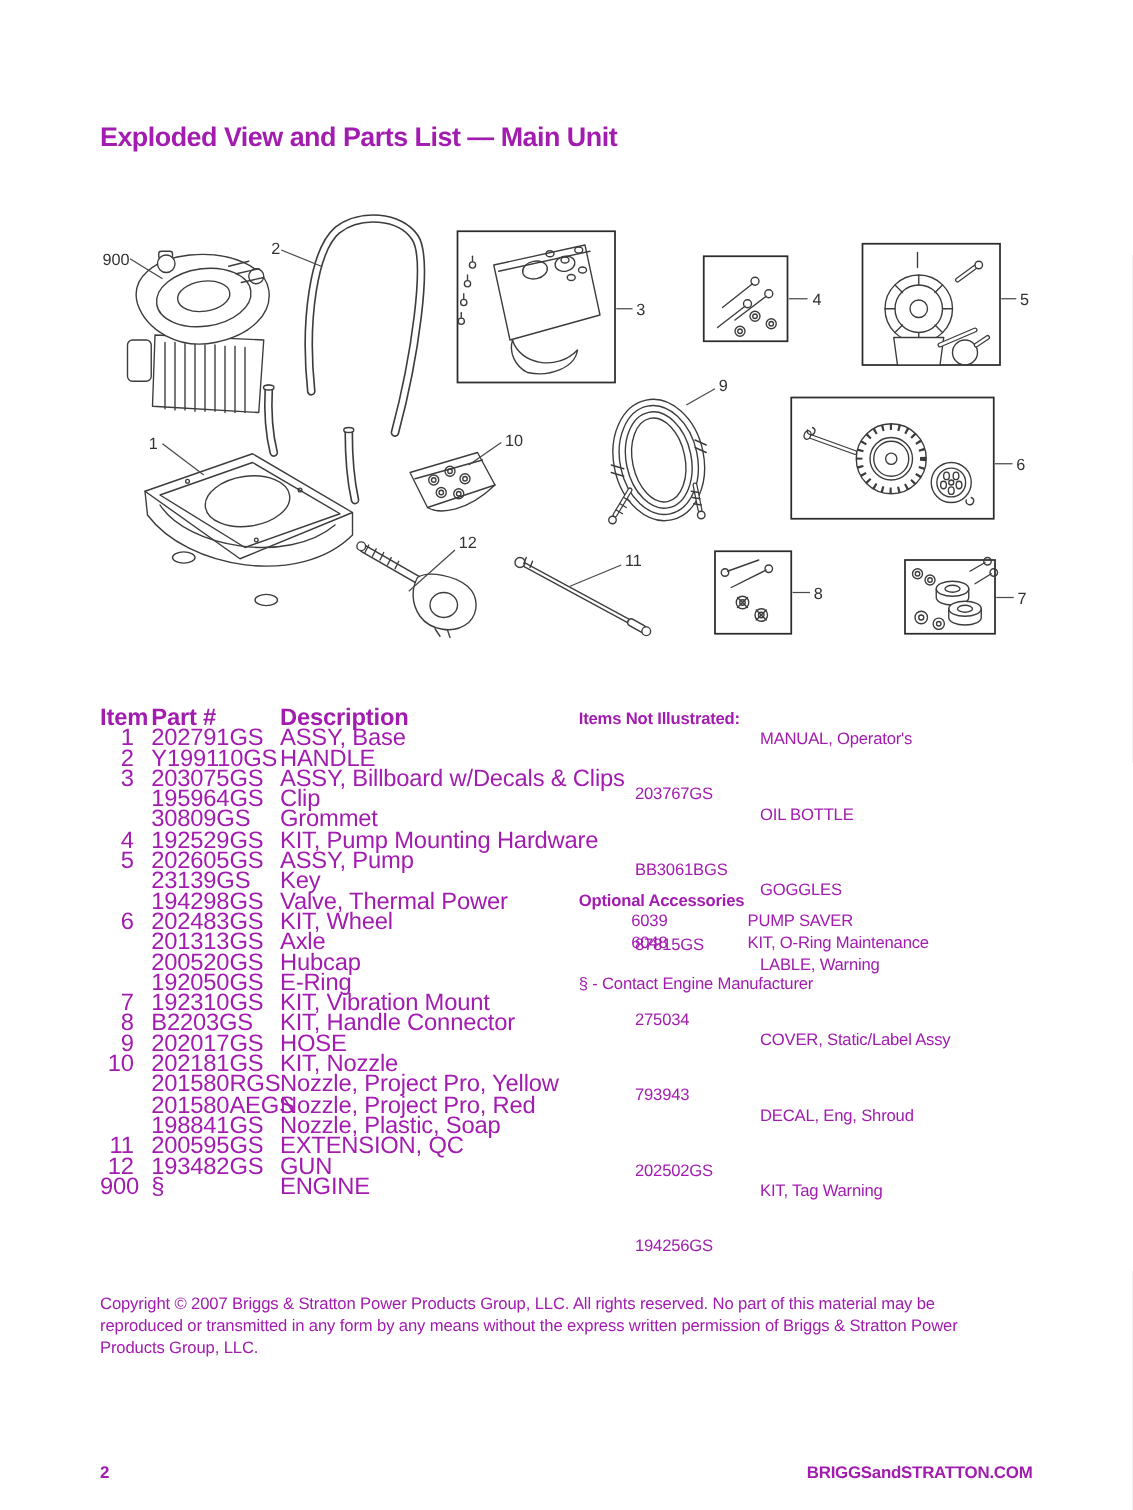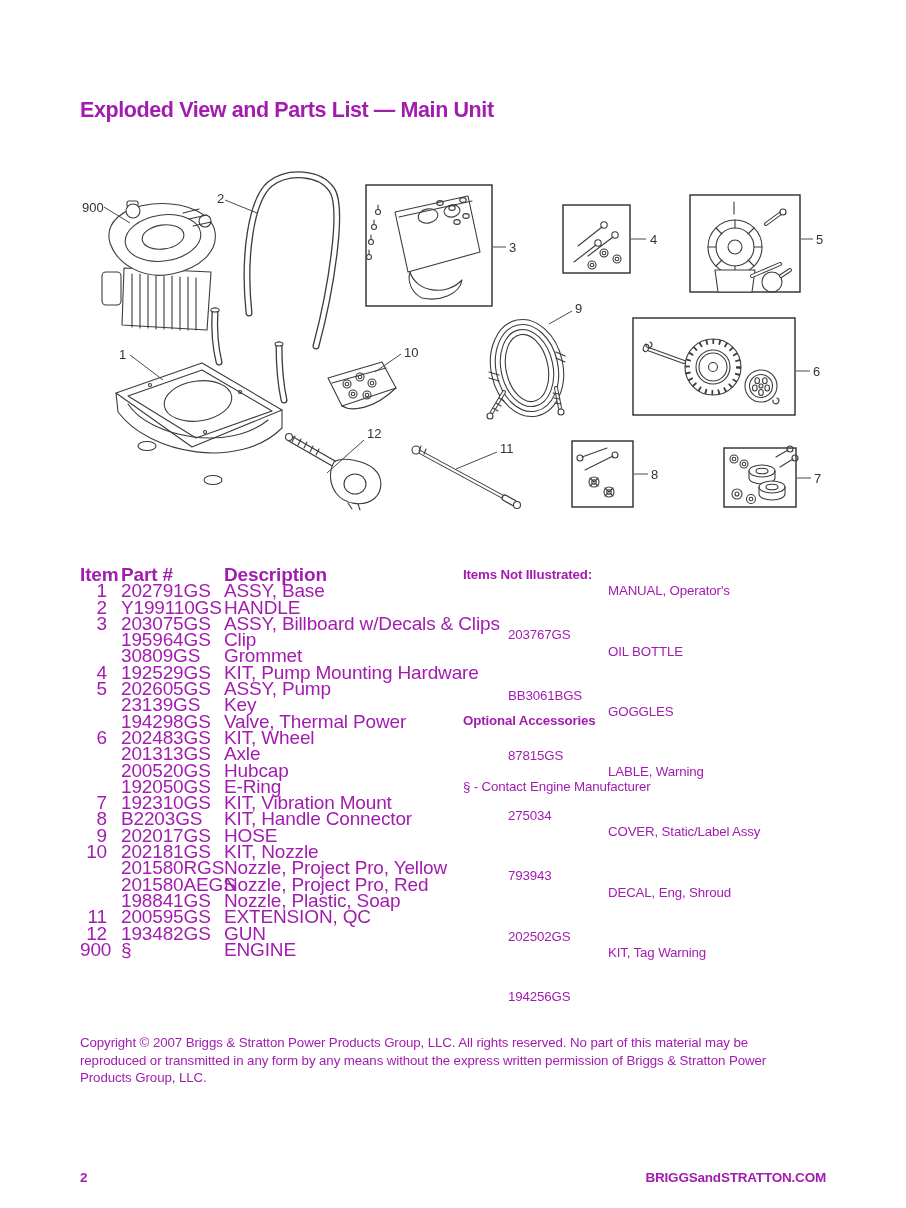--- a/index.html
+++ b/index.html
@@ -466,20 +466,30 @@
             <span class="desc">DECAL, Eng, Shroud</span>
           </div>
           <div class="trow">
             <span class="part">194256GS</span>
             <span class="desc">KIT, Tag Warning</span>
           </div>
         </div>
     </div>
     <div class="opt-block">
       <div class="sect-title">Optional Accessories</div>
+      <div class="opt-body">
+          <div class="trow">
+            <span class="part">6039</span>
+            <span class="desc">PUMP SAVER</span>
+          </div>
+          <div class="trow">
+            <span class="part">6048</span>
+            <span class="desc">KIT, O-Ring Maintenance</span>
+          </div>
+        </div>
     </div>
     <div class="note-line">§ - Contact Engine Manufacturer</div>
   </div>
 
   <div class="copyright">Copyright © 2007 Briggs &amp; Stratton Power Products Group, LLC.  All rights reserved.  No part of this material may be reproduced or transmitted in any form by any means without the express written permission of Briggs &amp; Stratton Power Products Group, LLC.</div>
 
   <div class="footer">
     <span>2</span>
     <span>BRIGGSandSTRATTON.COM</span>
   </div>

